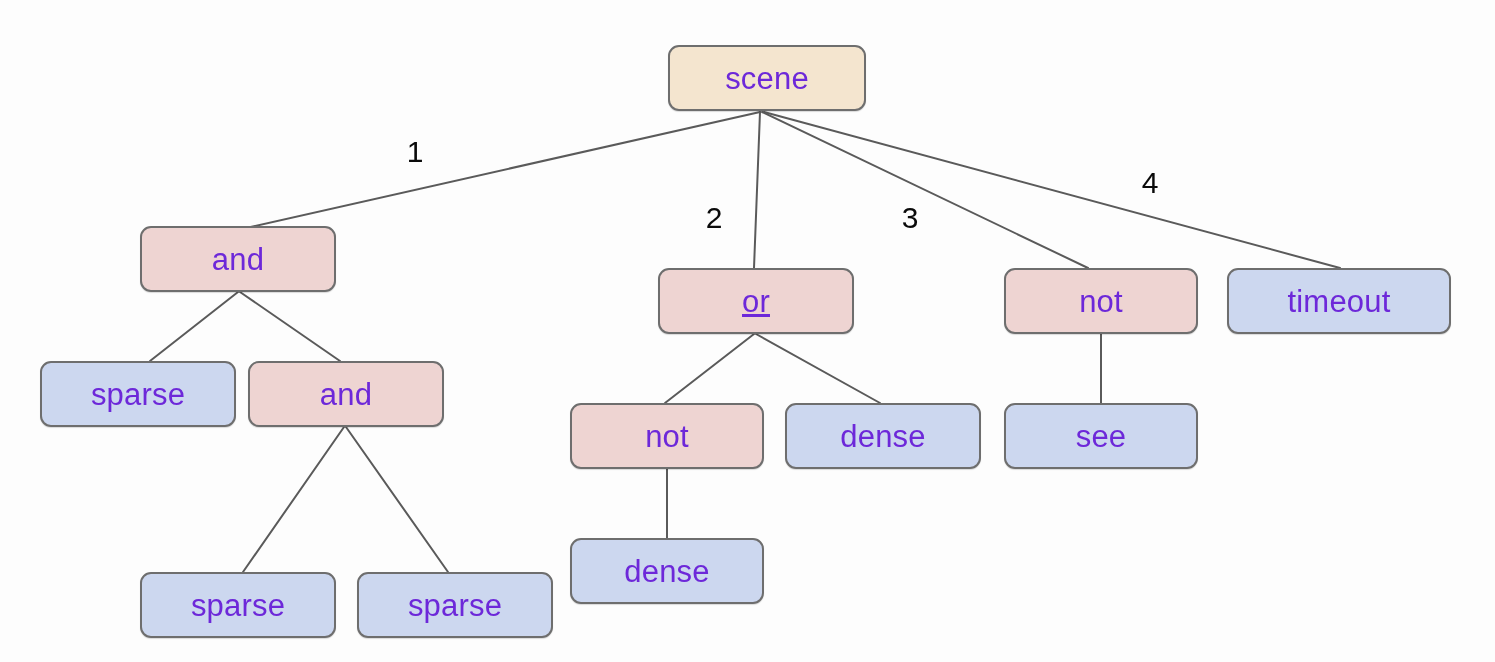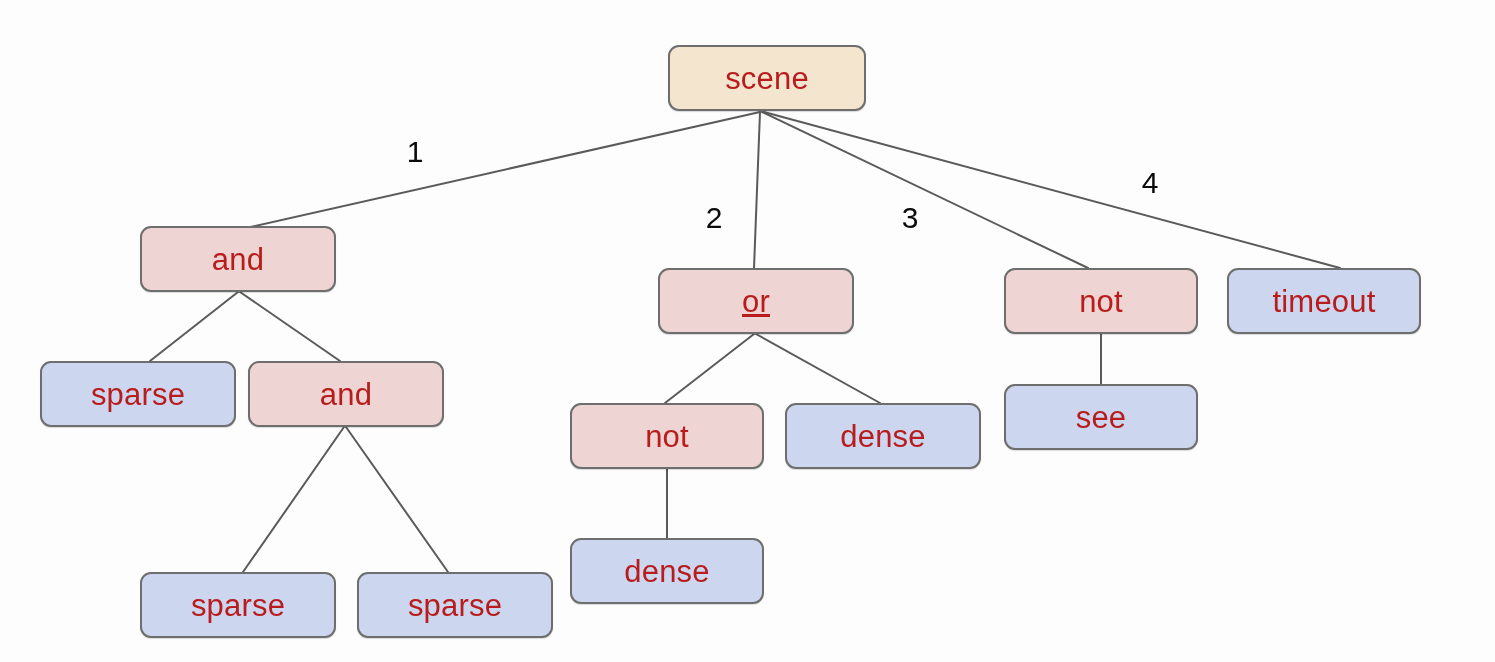--- a/index.html
+++ b/index.html
@@ -26,21 +26,21 @@
   }
   .node {
     position: absolute;
     box-sizing: border-box;
     display: flex;
     align-items: center;
     justify-content: center;
     border: 2px solid #6e6e6e;
     border-radius: 11px;
     font-size: 31px;
-    color: #b91c1c;
+    color: #6d28d9;
     line-height: 1;
     letter-spacing: 0.2px;
     white-space: nowrap;
     box-shadow: 0 1px 1px rgba(0,0,0,0.14);
   }
   .node-root   { background: #f4e5cf; }
   .node-op     { background: #eed4d2; text-align: center; }
   .node-leaf   { background: #ccd7ef; }
   .edge-label {
     position: absolute;
@@ -69,26 +69,26 @@
       <line x1="756" y1="334" x2="880" y2="403" stroke="#5a5a5a" stroke-width="2" stroke-linecap="round"></line>
       <line x1="667" y1="469" x2="667" y2="538" stroke="#5a5a5a" stroke-width="2" stroke-linecap="round"></line>
       <line x1="1101" y1="334" x2="1101" y2="403" stroke="#5a5a5a" stroke-width="2" stroke-linecap="round"></line>
     </svg>
 
   <div id="node-layer">
       <div class="node node-root" style="left: 668px; top: 45px; width: 198px; height: 66px;">scene</div>
       <div class="node node-op" style="left: 140px; top: 226px; width: 196px; height: 66px;">and</div>
       <div class="node node-op" style="left: 658px; top: 268px; width: 196px; height: 66px; text-decoration: underline;">or</div>
       <div class="node node-op" style="left: 1004px; top: 268px; width: 194px; height: 66px;">not</div>
-      <div class="node node-leaf" style="left: 1227px; top: 268px; width: 194px; height: 66px;">timeout</div>
+      <div class="node node-leaf" style="left: 1227px; top: 268px; width: 224px; height: 66px;">timeout</div>
       <div class="node node-leaf" style="left: 40px; top: 361px; width: 196px; height: 66px;">sparse</div>
       <div class="node node-op" style="left: 248px; top: 361px; width: 196px; height: 66px;">and</div>
       <div class="node node-op" style="left: 570px; top: 403px; width: 194px; height: 66px;">not</div>
       <div class="node node-leaf" style="left: 785px; top: 403px; width: 196px; height: 66px;">dense</div>
-      <div class="node node-leaf" style="left: 1004px; top: 384px; width: 194px; height: 66px;">see</div>
+      <div class="node node-leaf" style="left: 1004px; top: 403px; width: 194px; height: 66px;">see</div>
       <div class="node node-leaf" style="left: 140px; top: 572px; width: 196px; height: 66px;">sparse</div>
       <div class="node node-leaf" style="left: 357px; top: 572px; width: 196px; height: 66px;">sparse</div>
       <div class="node node-leaf" style="left: 570px; top: 538px; width: 194px; height: 66px;">dense</div>
     </div>
 
   <div id="label-layer">
       <div class="edge-label" style="left: 415px; top: 152px;">1</div>
       <div class="edge-label" style="left: 714px; top: 218px;">2</div>
       <div class="edge-label" style="left: 910px; top: 218px;">3</div>
       <div class="edge-label" style="left: 1150px; top: 183px;">4</div>

